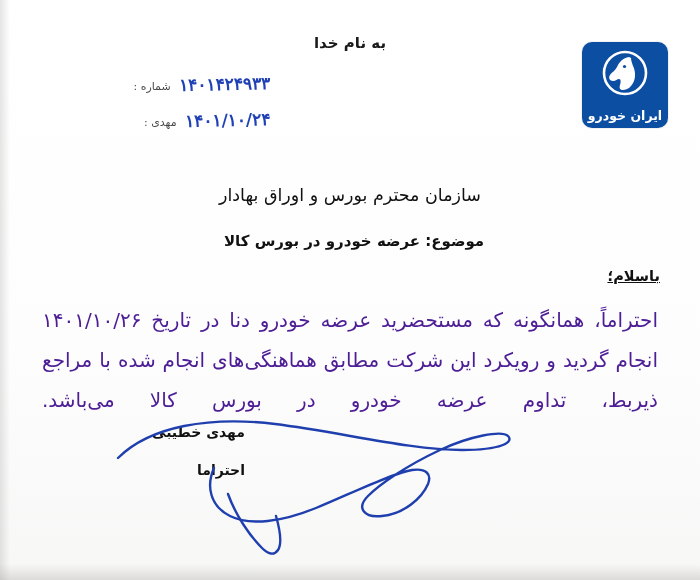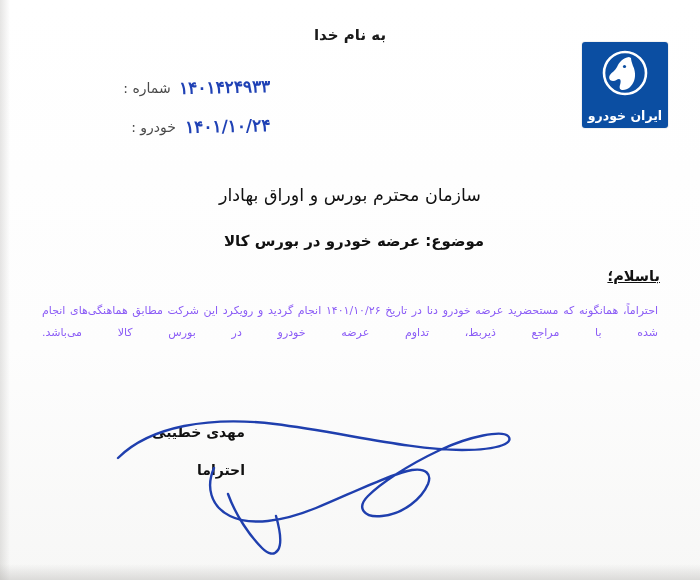--- a/index.html
+++ b/index.html
@@ -35,38 +35,38 @@
     position: absolute;
     left: 0; top: 0; bottom: 0;
     width: 10px;
     background: linear-gradient(90deg, rgba(170,168,165,0.30) 0%, rgba(255,255,255,0) 100%);
     pointer-events: none;
   }
 
   
   .basmala {
     position: absolute;
-    top: 26px;
+    top: 34px;
     left: 0; right: 0;
     text-align: center;
     font-size: 15px;
     color: #1a1a1a;
     font-weight: 600;
     letter-spacing: 0.5px;
   }
 
   
   .logo-box {
     position: absolute;
     top: 42px;
     left: 582px;
     width: 86px;
     height: 86px;
     background: #0b4ea2;
-    border-radius: 3px;
+    border-radius: 10px;
     box-shadow: 0 0 0 1px rgba(0,0,0,0.05);
     overflow: hidden;
   }
   .logo-horse {
     position: absolute;
     top: 8px;
     left: 50%;
     transform: translateX(-50%);
     width: 54px;
     height: 46px;
@@ -93,24 +93,24 @@
     color: #1c3faa;
   }
   .ref-row {
     display: flex;
     align-items: baseline;
     justify-content: flex-start;
     gap: 8px;
     margin-bottom: 6px;
   }
   .ref-label {
-    font-size: 14px;
+    font-size: 11px;
     color: #2a2a2a;
     min-width: 46px;
-    text-align: center;
+    text-align: right;
     opacity: 0.85;
     margin-top: 16px;
   }
   .ref-value {
     font-size: 17px;
     color: #1f41b5;
     font-weight: 600;
     letter-spacing: 1px;
     transform: rotate(-1.2deg);
     font-family: "DejaVu Serif", "Liberation Serif", serif;
@@ -147,23 +147,23 @@
     font-size: 14.5px;
     font-weight: 700;
     color: #111;
     text-decoration: underline;
   }
   .body-text {
     position: absolute;
     top: 300px;
     right: 42px;
     left: 42px;
-    font-size: 11px;
+    font-size: 20px;
     line-height: 2.0;
-    color: #8b5cf6;
+    color: #4c1d95;
     text-align: justify;
     text-align-last: justify;
   }
   .body-text p {
     margin: 0;
   }
 
   
   .sign-name {
     position: absolute;
@@ -208,21 +208,21 @@
     <div class="logo-word">ایران خودرو</div>
   </div>
 
   <div class="ref-block">
     <div class="ref-row">
       <span class="ref-value">۱۴۰۱۴۲۴۹۳۳</span>
       <span class="ref-label">شماره :</span>
     </div>
     <div class="ref-row">
       <span class="ref-value">۱۴۰۱/۱۰/۲۴</span>
-      <span class="ref-label">خودرو :</span>
+      <span class="ref-label">مهدی :</span>
     </div>
   </div>
 
   <div class="addressee">سازمان محترم بورس و اوراق بهادار</div>
 
   <div class="subject">موضوع: عرضه خودرو در بورس کالا</div>
 
   <div class="salutation">باسلام؛</div>
 
   <div class="body-text">

